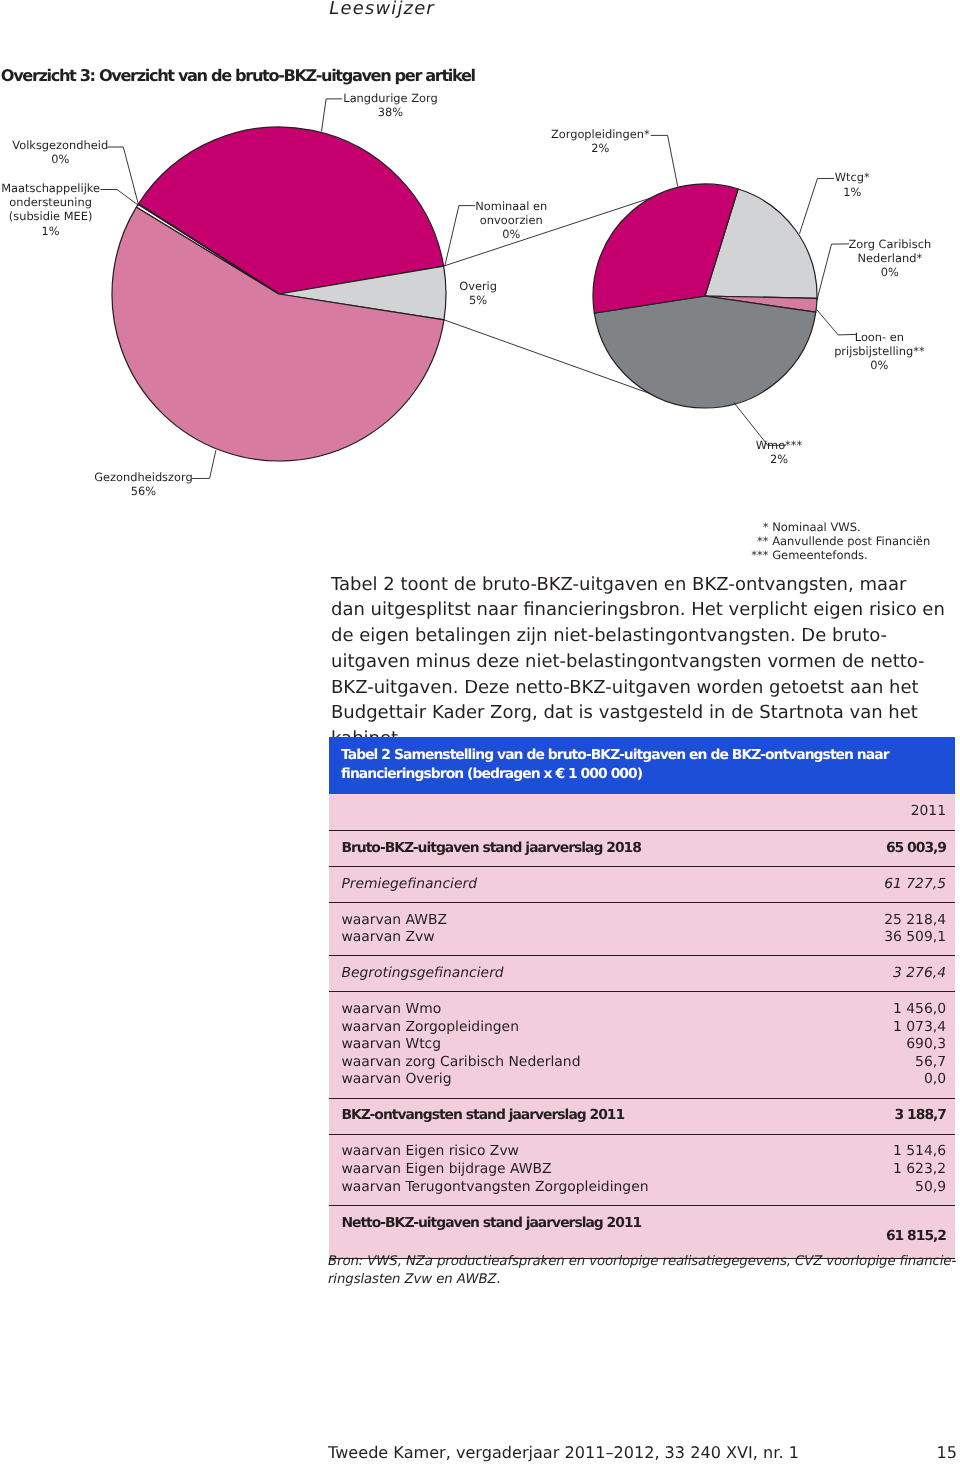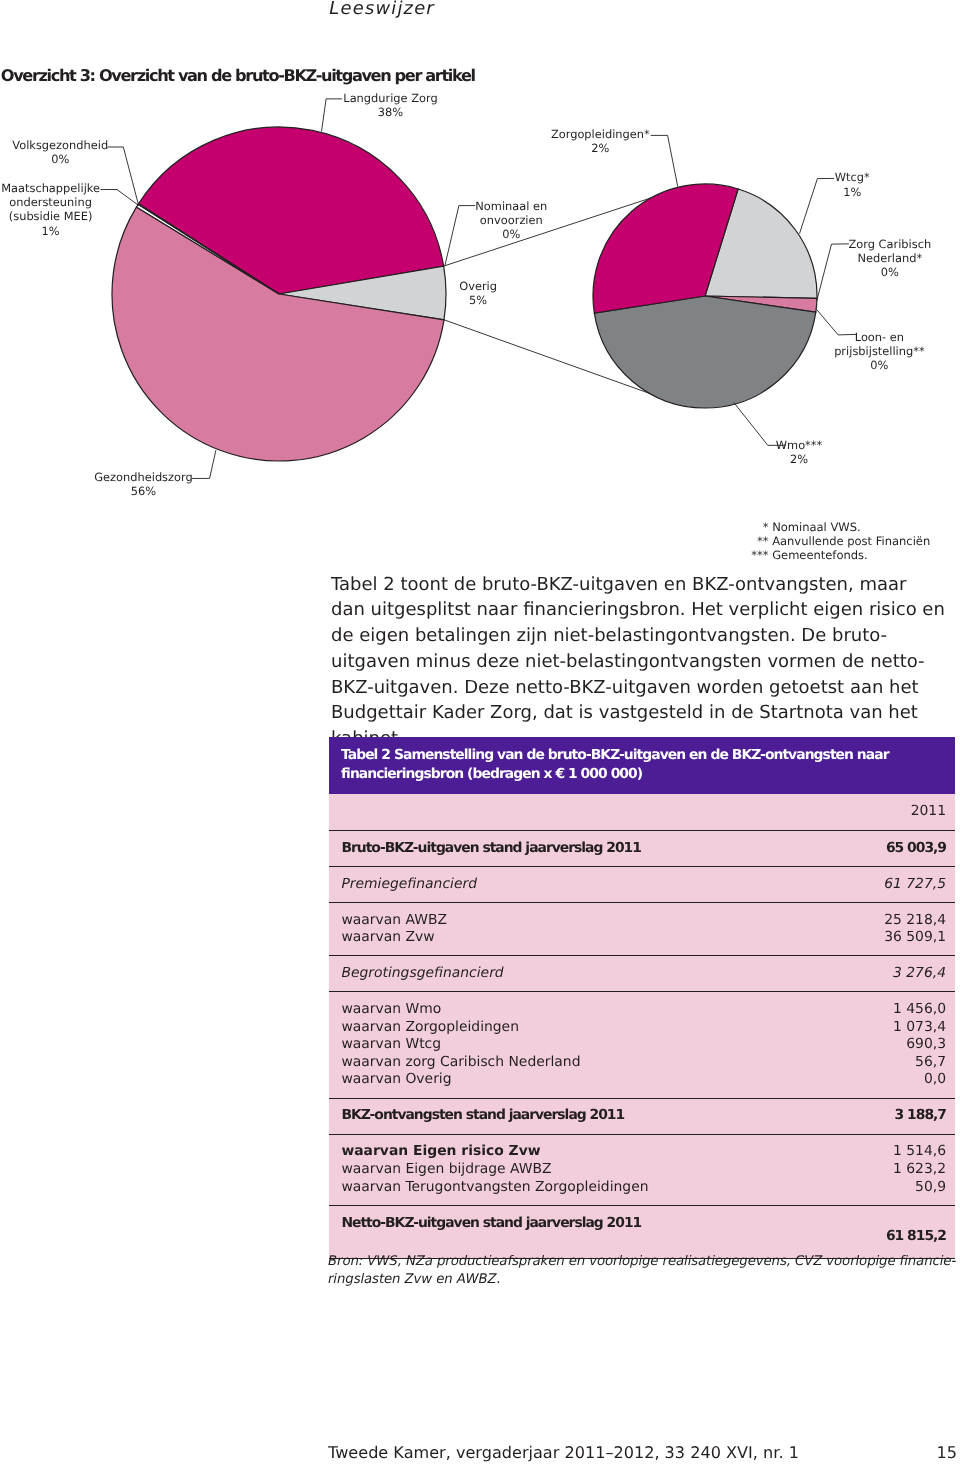--- a/index.html
+++ b/index.html
@@ -25,21 +25,21 @@
   #footnotes{position:absolute;left:736px;top:519.5px;font-size:11.5px;line-height:14.15px;}
   #footnotes .fn{display:block;white-space:pre;}
   #footnotes .mk{display:inline-block;width:32.5px;text-align:right;}
 
   
   #para{position:absolute;left:331px;top:571.5px;width:614px;font-size:18px;line-height:25.77px;
         text-align:left;}
 
   
   #tbl{position:absolute;left:329px;top:737px;width:626px;}
-  #tbl .cap{background:#4c1d95;color:#fff;font-weight:bold;font-size:13.9px;line-height:19px;
+  #tbl .cap{background:#1d4ed8;color:#fff;font-weight:bold;font-size:13.9px;line-height:19px;
             letter-spacing:-0.95px;padding:8.5px 12px 10.5px 12px;}
   #tbl .body{background:#f2cedc;}
   #tbl table{width:100%;border-collapse:collapse;font-size:13.9px;}
   #tbl td{padding:0;vertical-align:top;line-height:17.6px;}
   #tbl .colhead td{padding:8.5px 0 9.8px 0;}
   #tbl tr.grp td{border-top:1.2px solid #231f20;}
   #tbl tr.last td{border-bottom:1.2px solid #231f20;padding-bottom:12.3px !important;}
   #tbl td.lab{padding-left:12.4px;}
   #tbl td.val{padding-right:9px;text-align:right;white-space:nowrap;}
   #tbl .b{font-weight:bold;letter-spacing:-1.0px;}
@@ -125,21 +125,21 @@
       <div class="lbl c" style="left: 769.8px; top: 236.6px; width: 240px;">
         <div>Zorg Caribisch</div>
         <div>Nederland*</div>
         <div>0%</div>
       </div>
       <div class="lbl c" style="left: 759.4px; top: 329.6px; width: 240px;">
         <div>Loon- en</div>
         <div>prijsbijstelling**</div>
         <div>0%</div>
       </div>
-      <div class="lbl c" style="left: 679px; top: 437.8px; width: 240px;">
+      <div class="lbl c" style="left: 659px; top: 437.8px; width: 240px;">
         <div>Wmo***</div>
         <div>2%</div>
       </div>
     </div>
 
   <div id="footnotes">
       <div class="fn"><span class="mk">*</span><span> Nominaal VWS.</span></div>
       <div class="fn"><span class="mk">**</span><span> Aanvullende post Financiën</span></div>
       <div class="fn"><span class="mk">***</span><span> Gemeentefonds.</span></div>
     </div>
@@ -152,21 +152,21 @@
       <span>financieringsbron (bedragen x € 1 000 000)</span>
     </div>
     <div class="body">
       <table>
         <tbody id="tbody">
             <tr class="colhead">
               <td class="lab"></td>
               <td class="val">2011</td>
             </tr>
             <tr class="grp">
-              <td class="lab b" style="padding-top: 8.7px; padding-bottom: 8.7px;">Bruto-BKZ-uitgaven stand jaarverslag 2011</td>
+              <td class="lab b" style="padding-top: 8.7px; padding-bottom: 8.7px;">Bruto-BKZ-uitgaven stand jaarverslag 2018</td>
               <td class="val b" style="padding-top: 8.7px; padding-bottom: 8.7px;">65 003,9</td>
             </tr>
             <tr class="grp">
               <td class="lab i" style="padding-top: 8.7px; padding-bottom: 8.7px;">Premiegefinancierd</td>
               <td class="val i" style="padding-top: 8.7px; padding-bottom: 8.7px;">61 727,5</td>
             </tr>
             <tr class="grp">
               <td class="lab " style="padding-top: 8.7px;">waarvan AWBZ</td>
               <td class="val " style="padding-top: 8.7px;">25 218,4</td>
             </tr>
@@ -196,21 +196,21 @@
             </tr>
             <tr>
               <td class="lab " style="padding-bottom: 8.7px;">waarvan Overig</td>
               <td class="val " style="padding-bottom: 8.7px;">0,0</td>
             </tr>
             <tr class="grp">
               <td class="lab b" style="padding-top: 8.7px; padding-bottom: 8.7px;">BKZ-ontvangsten stand jaarverslag 2011</td>
               <td class="val b" style="padding-top: 8.7px; padding-bottom: 8.7px;">3 188,7</td>
             </tr>
             <tr class="grp">
-              <td class="lab " style="padding-top: 8.7px; font-weight: bold;">waarvan Eigen risico Zvw</td>
+              <td class="lab " style="padding-top: 8.7px;">waarvan Eigen risico Zvw</td>
               <td class="val " style="padding-top: 8.7px;">1 514,6</td>
             </tr>
             <tr>
               <td class="lab ">waarvan Eigen bijdrage AWBZ</td>
               <td class="val ">1 623,2</td>
             </tr>
             <tr>
               <td class="lab " style="padding-bottom: 8.7px;">waarvan Terugontvangsten Zorgopleidingen</td>
               <td class="val " style="padding-bottom: 8.7px;">50,9</td>
             </tr>

